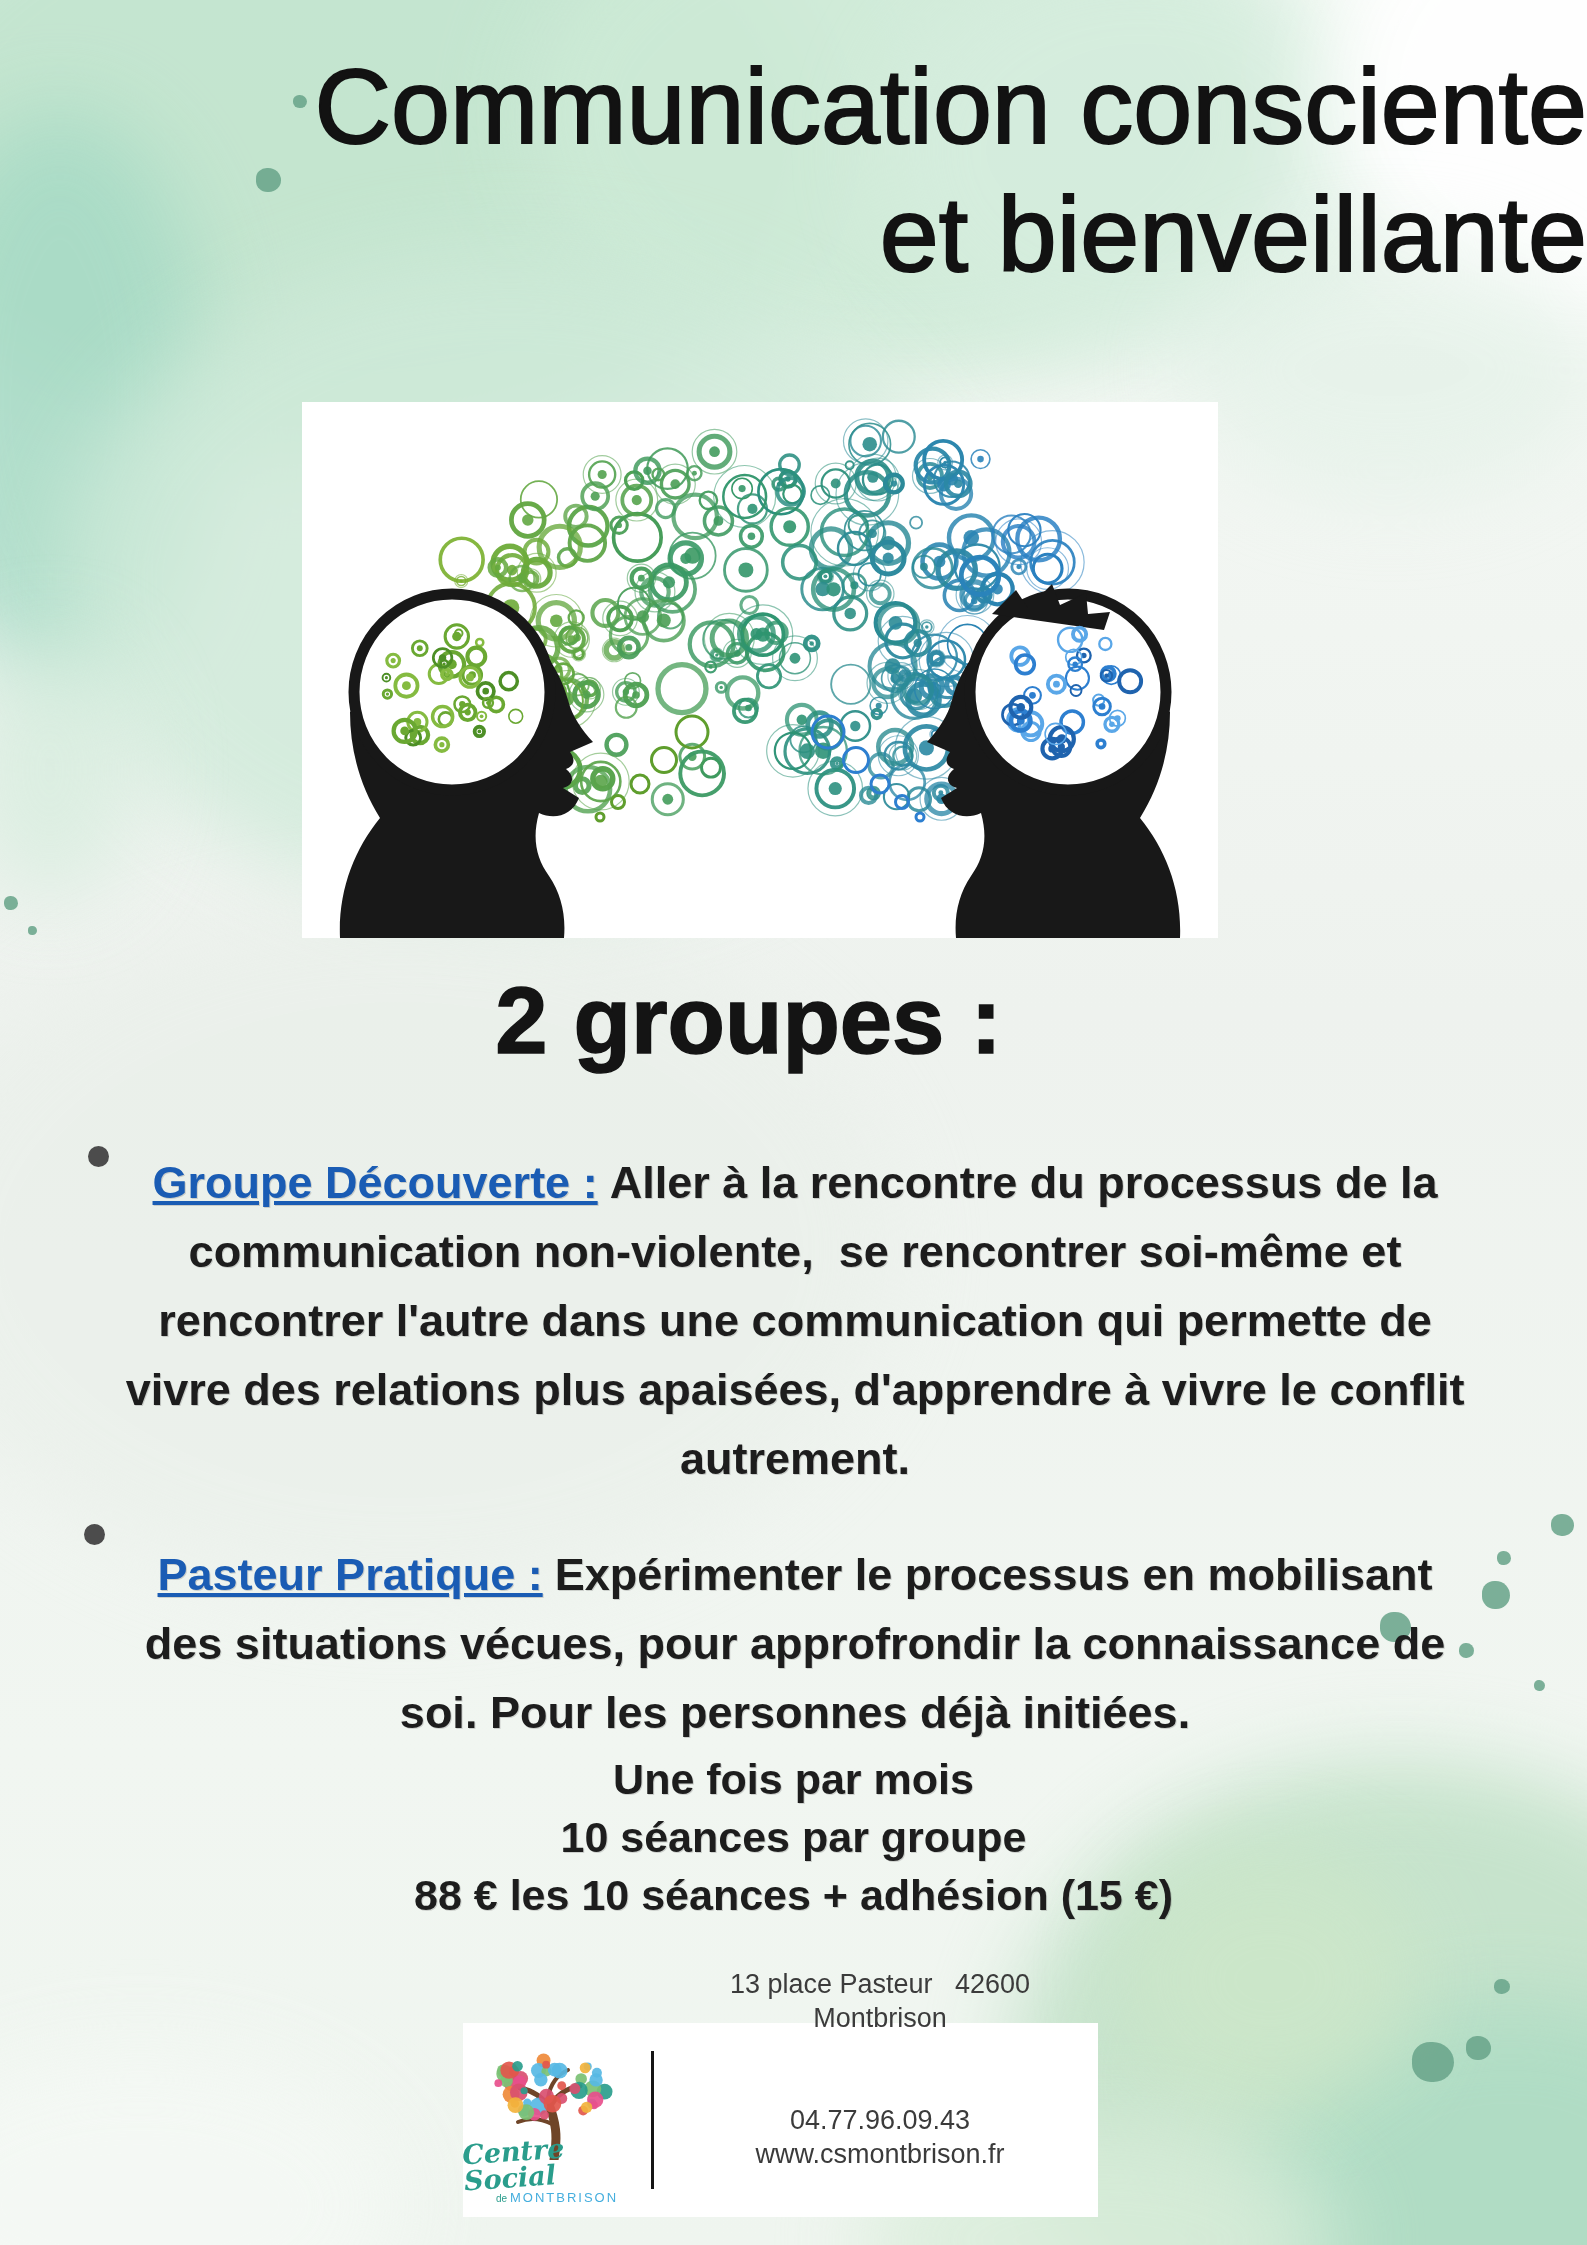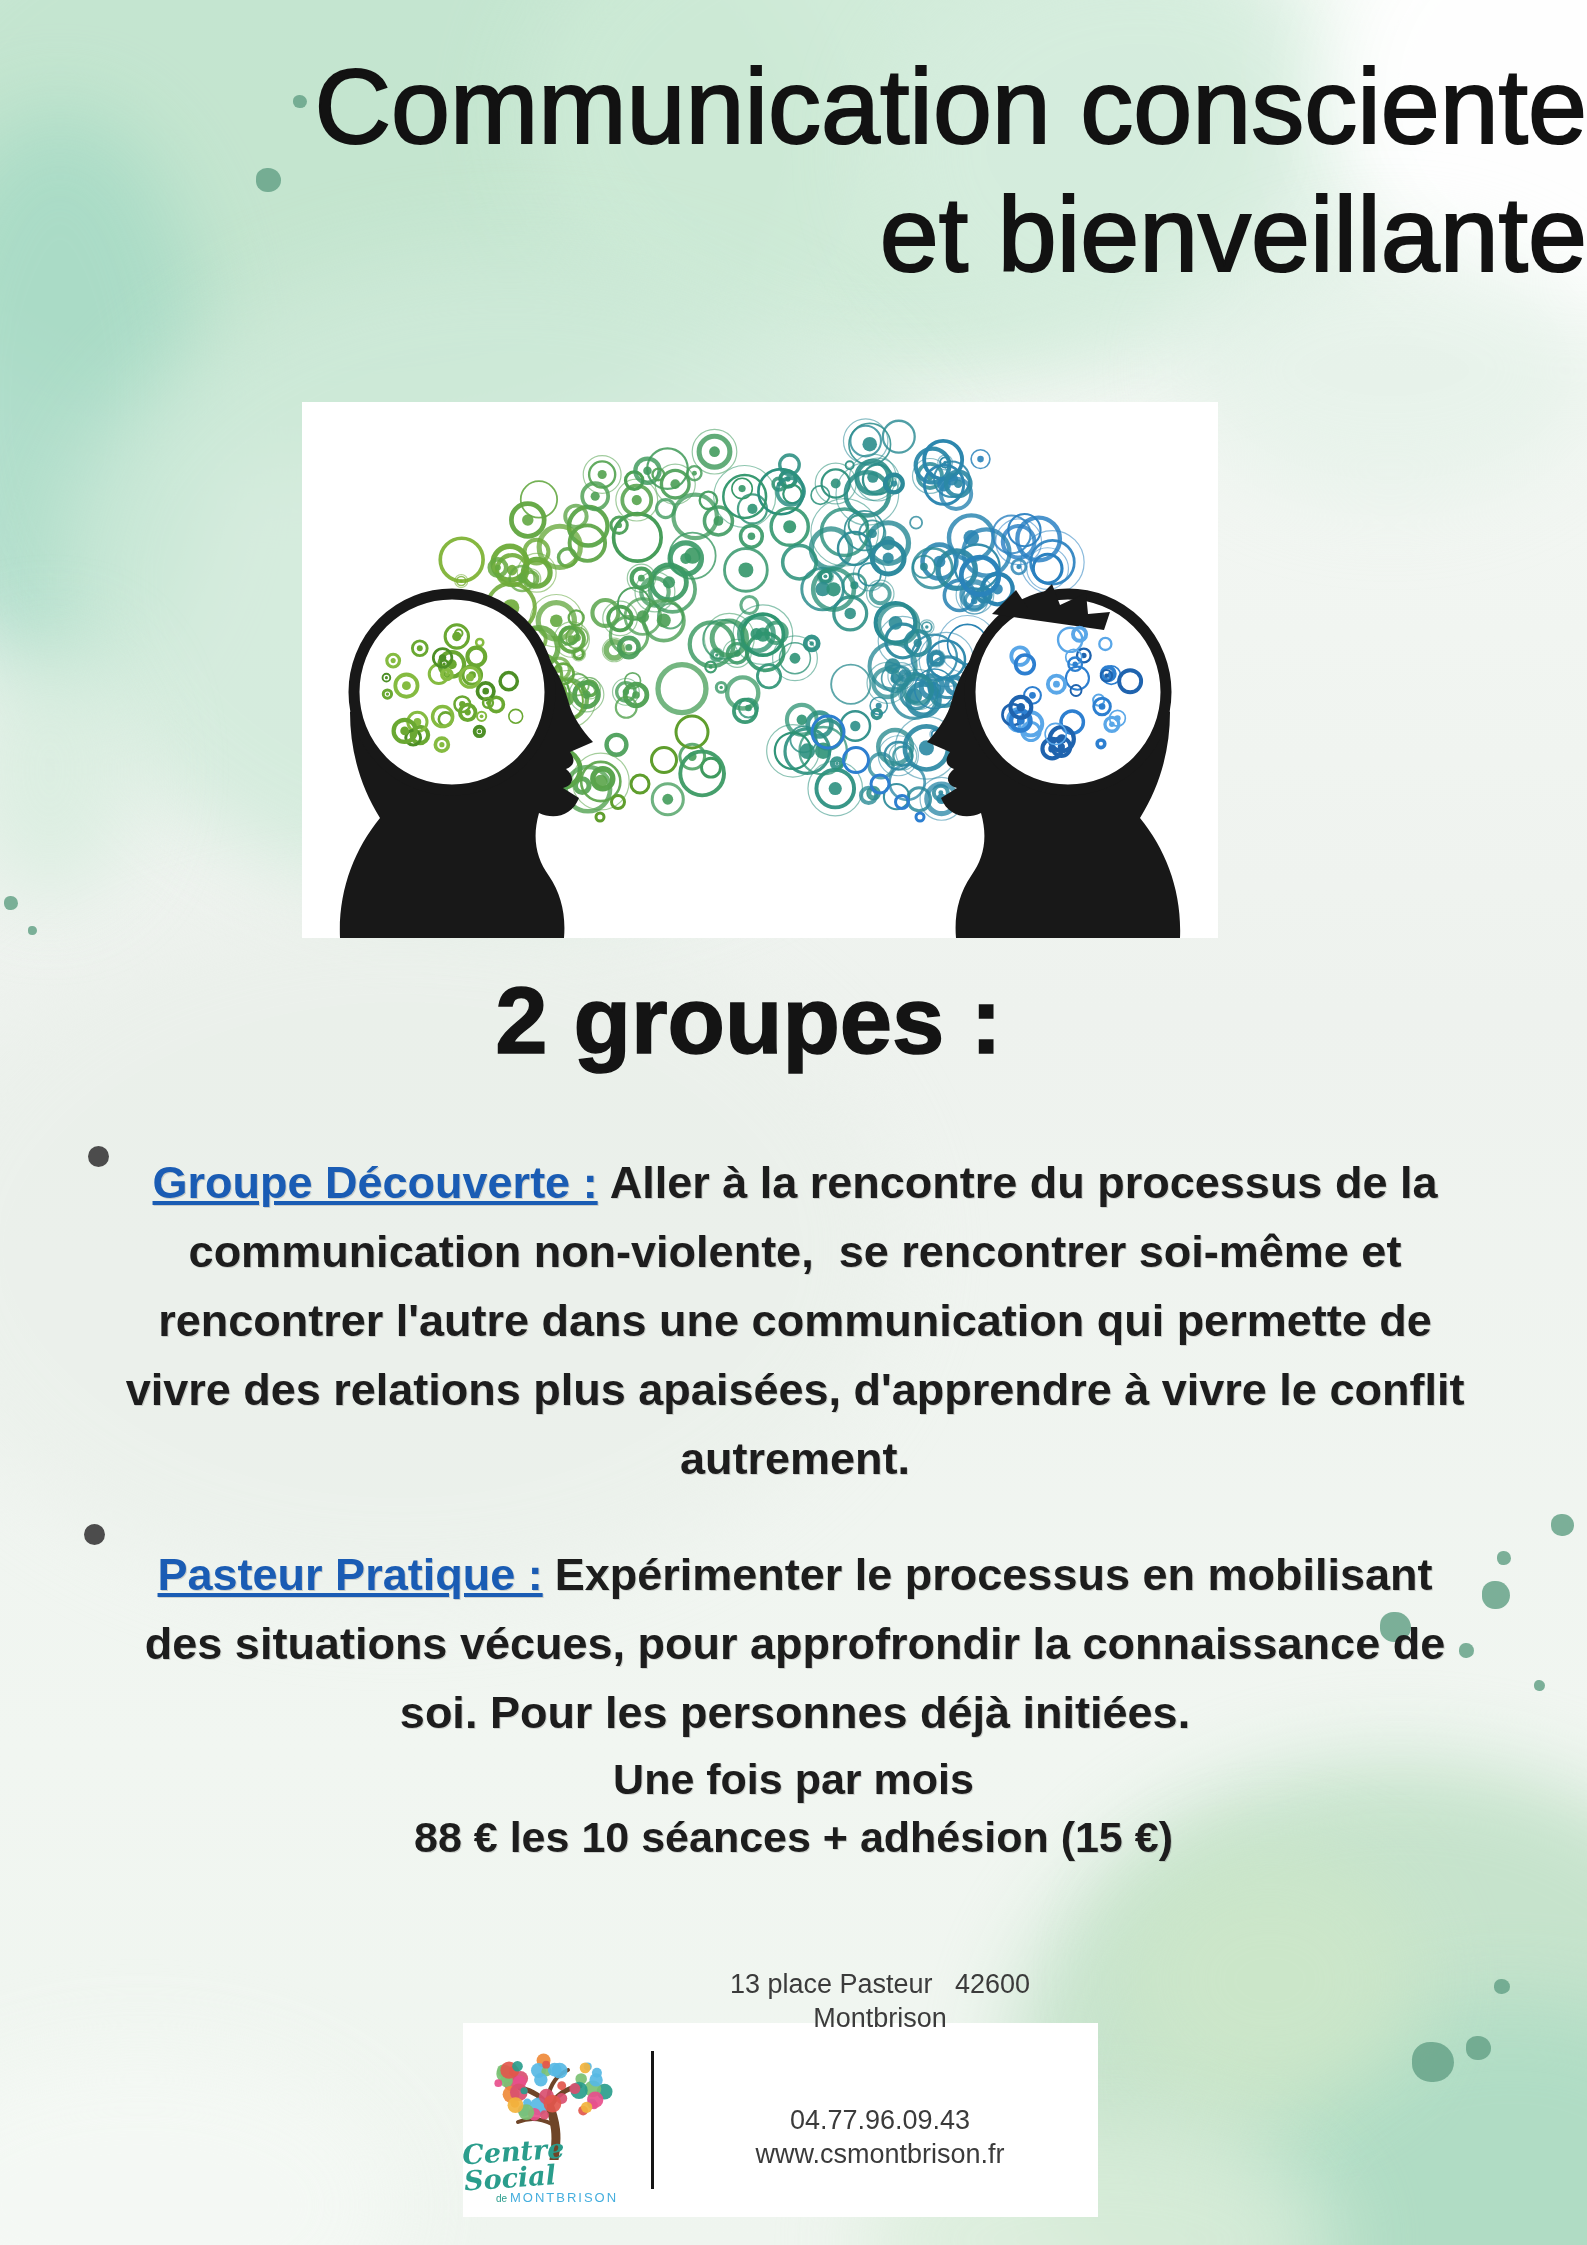--- a/index.html
+++ b/index.html
@@ -641,20 +641,21 @@
   <div class="groups-heading">2 groupes :</div>
 
   <div class="bullet-dot dot1"></div>
   <p class="bullet-block bullet1"><span class="b-label">Groupe Découverte :</span><span>Aller à la rencontre du processus de la communication non-violente,  se rencontrer soi-même et rencontrer l'autre dans une communication qui permette de vivre des relations plus apaisées, d'apprendre à vivre le conflit autrement.</span></p>
 
   <div class="bullet-dot dot2"></div>
   <p class="bullet-block bullet2"><span class="b-label">Pasteur Pratique :</span><span>Expérimenter le processus en mobilisant des situations vécues, pour approfrondir la connaissance de soi. Pour les personnes déjà initiées.</span></p>
 
   <div class="schedule">
     <div>Une fois par mois</div>
+    <div>10 séances par groupe</div>
     <div>88 € les 10 séances + adhésion (15 €)</div>
   </div>
 
   <div class="footer-card">
     <div class="logo-block">
       <svg id="tree-svg" viewBox="0 0 150 120" width="150" height="120">
           <path d="M 72 120 C 76 96 74 82 66 62" stroke-width="9" fill="none" stroke="#6f4528" stroke-linecap="round"></path>
           <path d="M 68 68 C 60 56 48 50 38 48" stroke-width="5" fill="none" stroke="#6f4528" stroke-linecap="round"></path>
           <path d="M 68 68 C 74 54 86 48 98 46" stroke-width="5" fill="none" stroke="#6f4528" stroke-linecap="round"></path>
           <path d="M 70 84 C 58 78 46 78 36 82" stroke-width="4" fill="none" stroke="#6f4528" stroke-linecap="round"></path>

